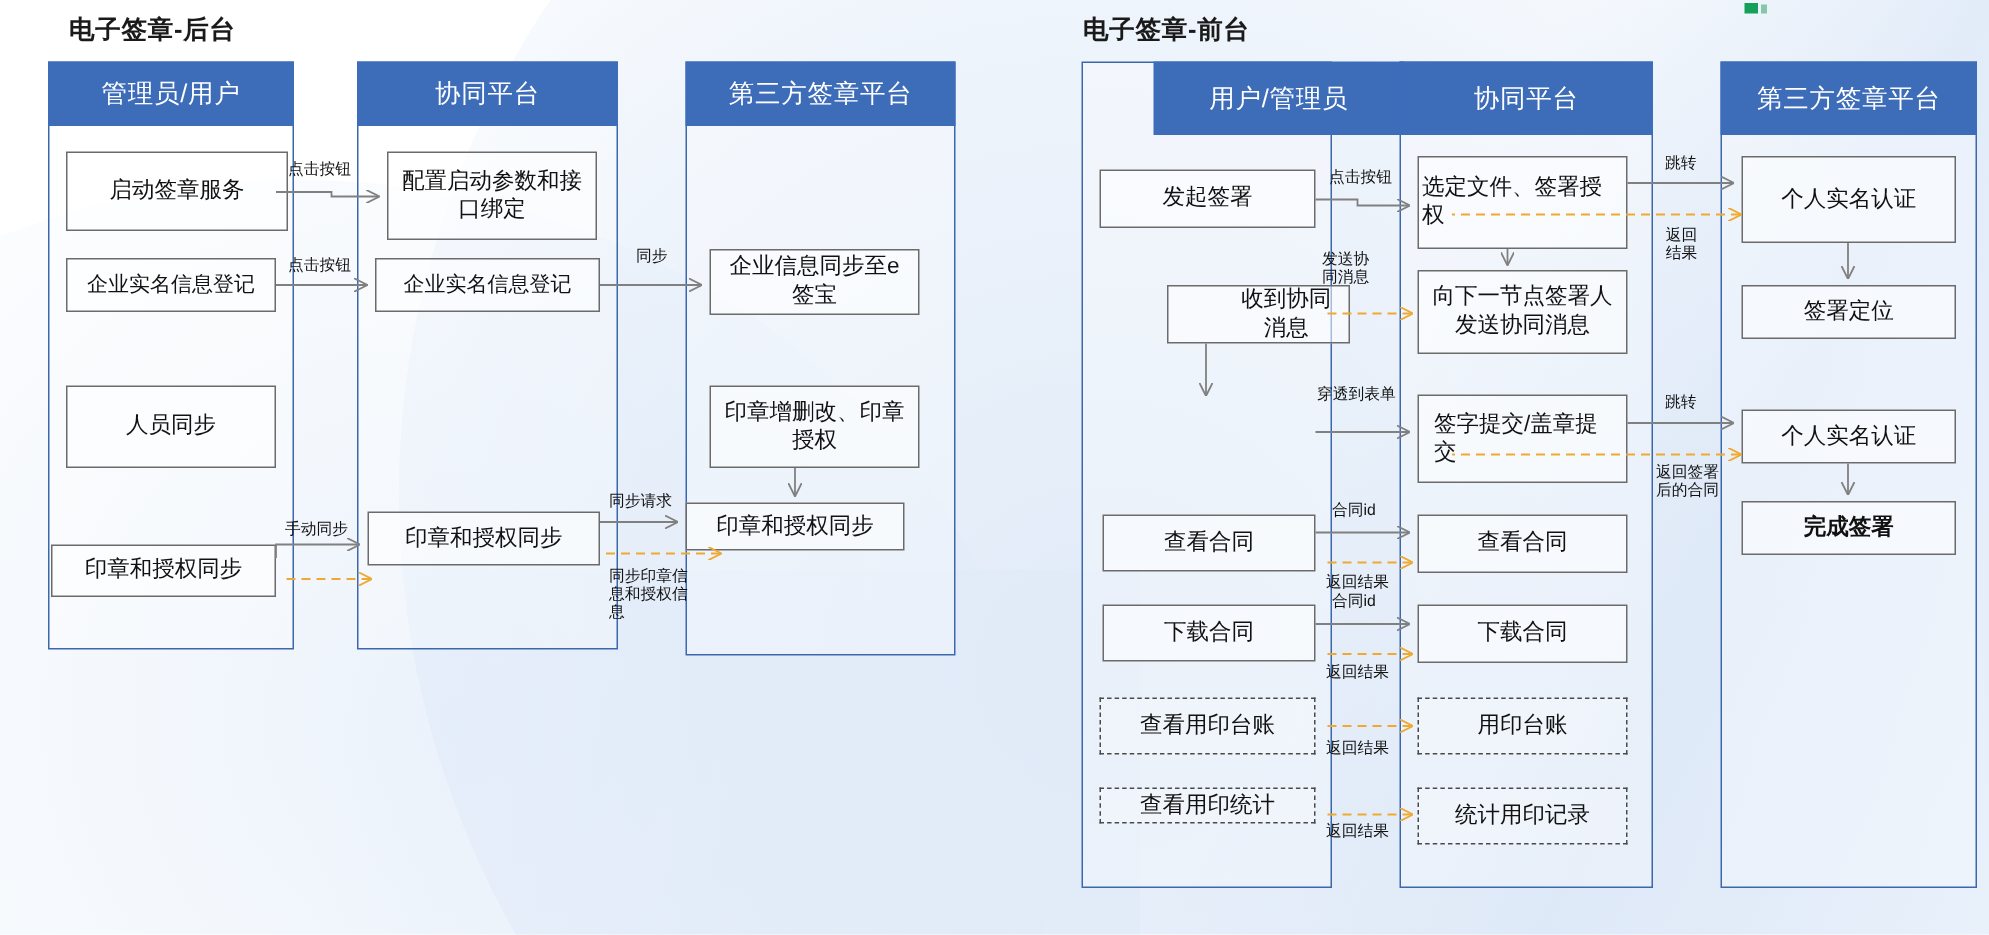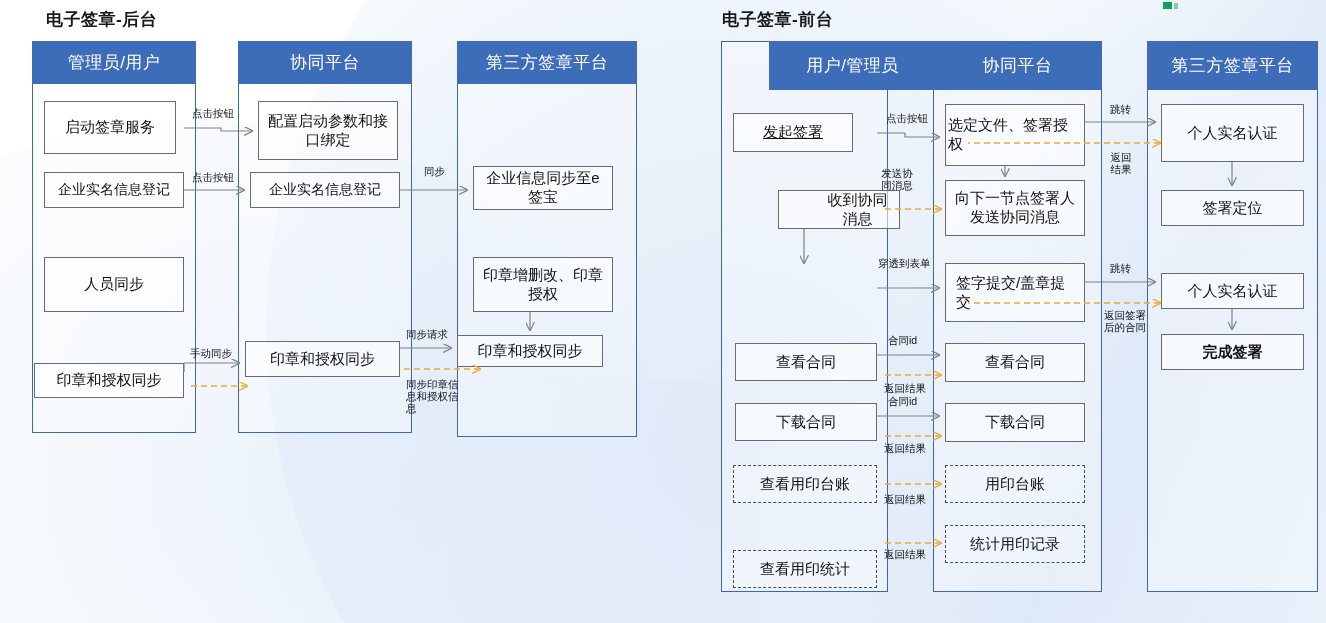--- a/index.html
+++ b/index.html
@@ -58,21 +58,21 @@
   <div class="title" style="left:46px;top:8px;">电子签章-后台</div>
 
   <div class="lane" style="left:32px;top:41px;width:164px;height:392px;"></div>
   <div class="lane" style="left:238px;top:41px;width:174px;height:392px;"></div>
   <div class="lane" style="left:457px;top:41px;width:180px;height:396px;"></div>
 
   <div class="lane-head" style="left:32px;top:41px;width:164px;height:43px;">管理员/用户</div>
   <div class="lane-head" style="left:238px;top:41px;width:174px;height:43px;">协同平台</div>
   <div class="lane-head" style="left:457px;top:41px;width:180px;height:43px;">第三方签章平台</div>
 
-  <div class="node" style="left:44px;top:101px;width:132px;height:53px;">启动签章服务</div>
+  <div class="node" style="left:44px;top:101px;width:148px;height:53px;">启动签章服务</div>
   <div class="node" style="left:44px;top:172px;width:140px;height:36px;font-size:14px;">企业实名信息登记</div>
   <div class="node" style="left:44px;top:257px;width:140px;height:55px;">人员同步</div>
   <div class="node" style="left:34px;top:363px;width:150px;height:35px;">印章和授权同步</div>
 
   <div class="node" style="left:258px;top:101px;width:140px;height:59px;">配置启动参数和接口绑定</div>
   <div class="node" style="left:250px;top:172px;width:150px;height:36px;font-size:14px;">企业实名信息登记</div>
   <div class="node" style="left:245px;top:341px;width:155px;height:36px;">印章和授权同步</div>
 
   <div class="node" style="left:473px;top:166px;width:140px;height:44px;">企业信息同步至e签宝</div>
   <div class="node" style="left:473px;top:257px;width:140px;height:55px;">印章增删改、印章授权</div>
@@ -88,26 +88,26 @@
   <div class="title" style="left:722px;top:8px;">电子签章-前台</div>
 
   <div class="lane" style="left:721px;top:41px;width:167px;height:551px;"></div>
   <div class="lane" style="left:933px;top:41px;width:169px;height:551px;"></div>
   <div class="lane" style="left:1147px;top:41px;width:171px;height:551px;"></div>
 
   <div class="lane-head" style="left:721px;top:41px;width:167px;height:49px;margin-left:48px;">用户/管理员</div>
   <div class="lane-head" style="left:933px;top:41px;width:169px;height:49px;">协同平台</div>
   <div class="lane-head" style="left:1147px;top:41px;width:171px;height:49px;">第三方签章平台</div>
 
-  <div class="node" style="left:733px;top:113px;width:120px;height:39px;text-decoration:underline;">发起签署</div>
+  <div class="node" style="left:733px;top:113px;width:144px;height:39px;">发起签署</div>
   <div class="node" style="left:778px;top:190px;width:122px;height:39px;padding-left:42px;">收到协同消息</div>
   <div class="node" style="left:735px;top:343px;width:142px;height:38px;">查看合同</div>
   <div class="node" style="left:735px;top:403px;width:142px;height:38px;">下载合同</div>
   <div class="node dashed" style="left:733px;top:465px;width:144px;height:38px;">查看用印台账</div>
-  <div class="node dashed" style="left:733px;top:525px;width:144px;height:38px;margin-top:25px;">查看用印统计</div>
+  <div class="node dashed" style="left:733px;top:525px;width:144px;height:24px;">查看用印统计</div>
 
   <div class="node" style="left:945px;top:104px;width:140px;height:62px;text-align:left;justify-content:flex-start;padding-left:2px;">选定文件、签署授权</div>
   <div class="node" style="left:945px;top:180px;width:140px;height:56px;">向下一节点签署人发送协同消息</div>
   <div class="node" style="left:945px;top:263px;width:140px;height:59px;text-align:left;justify-content:flex-start;padding-left:10px;">签字提交/盖章提交</div>
   <div class="node" style="left:945px;top:343px;width:140px;height:39px;">查看合同</div>
   <div class="node" style="left:945px;top:403px;width:140px;height:39px;">下载合同</div>
   <div class="node dashed" style="left:945px;top:465px;width:140px;height:38px;">用印台账</div>
   <div class="node dashed" style="left:945px;top:525px;width:140px;height:38px;">统计用印记录</div>
 
   <div class="node" style="left:1161px;top:104px;width:143px;height:58px;">个人实名认证</div>

